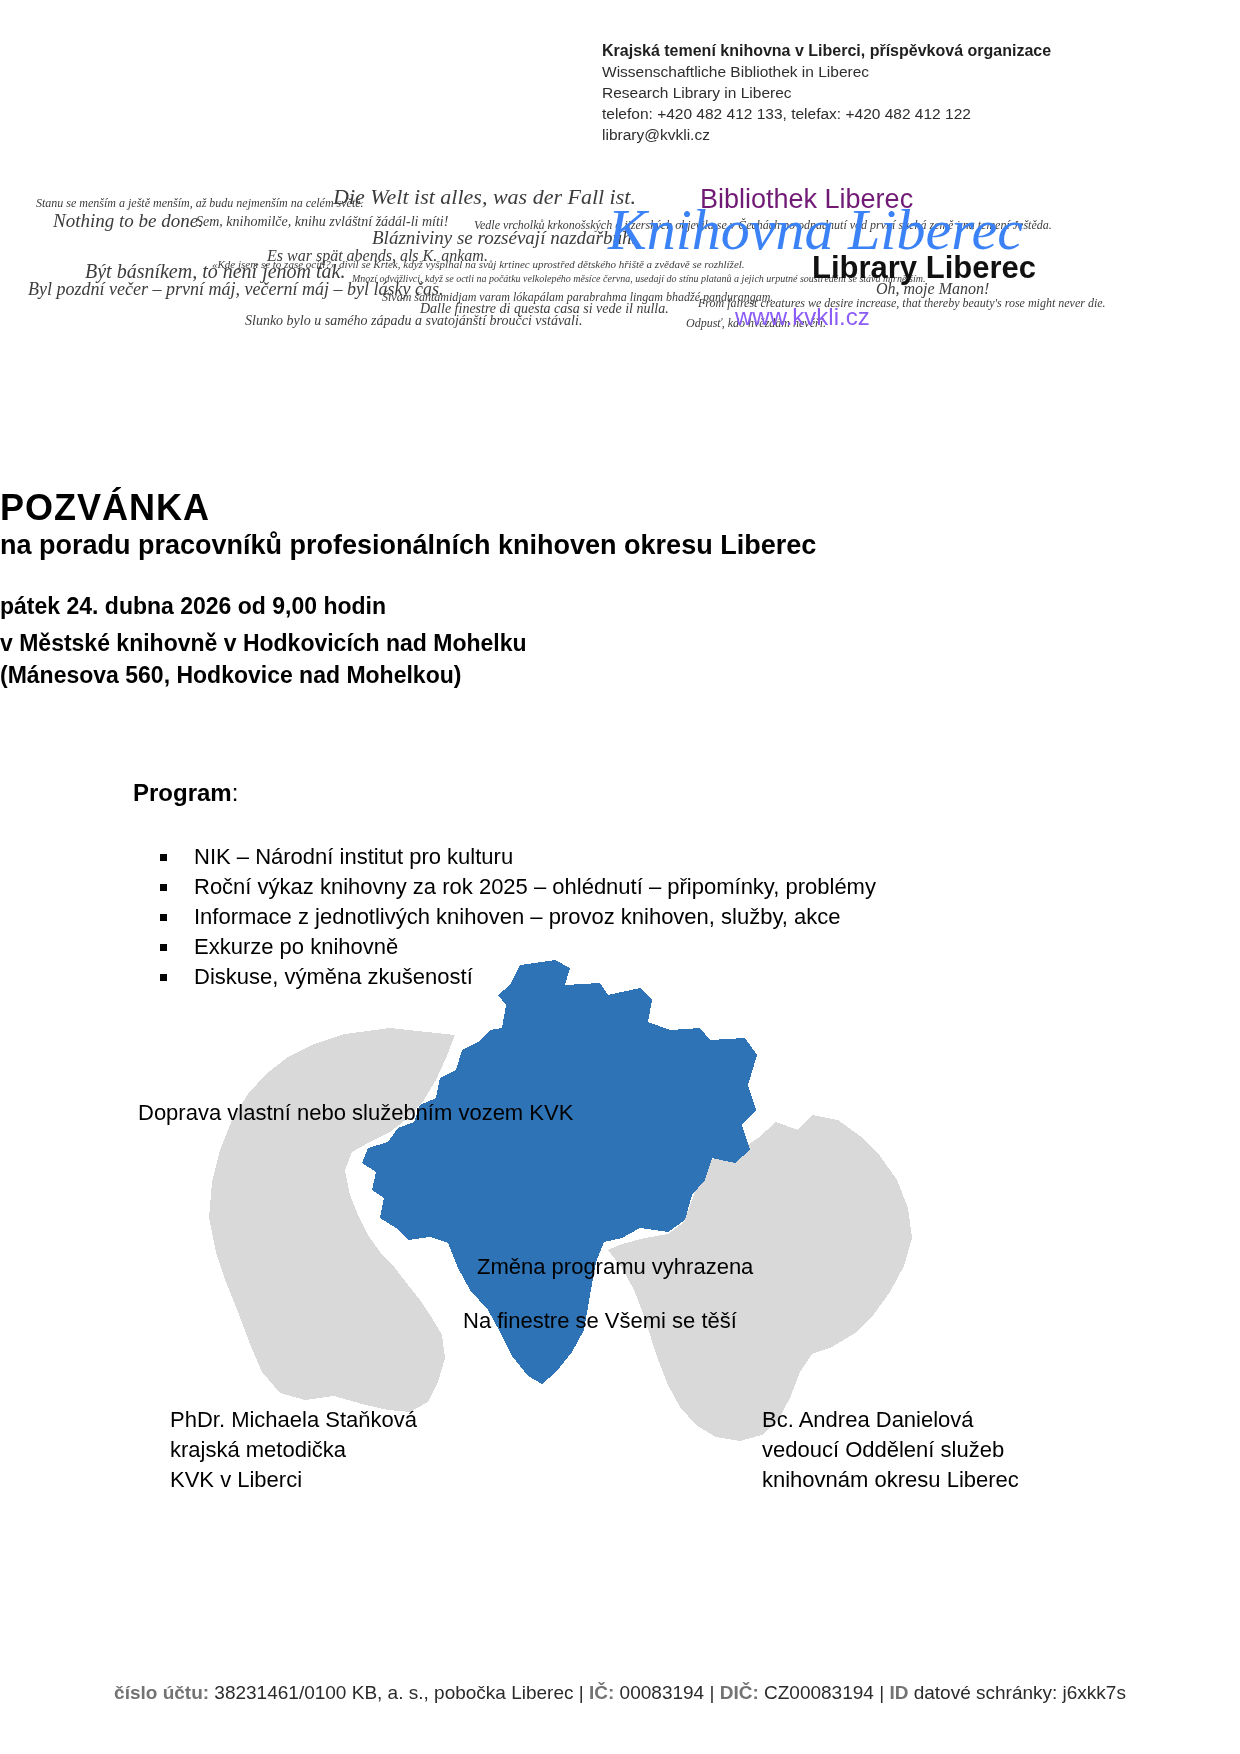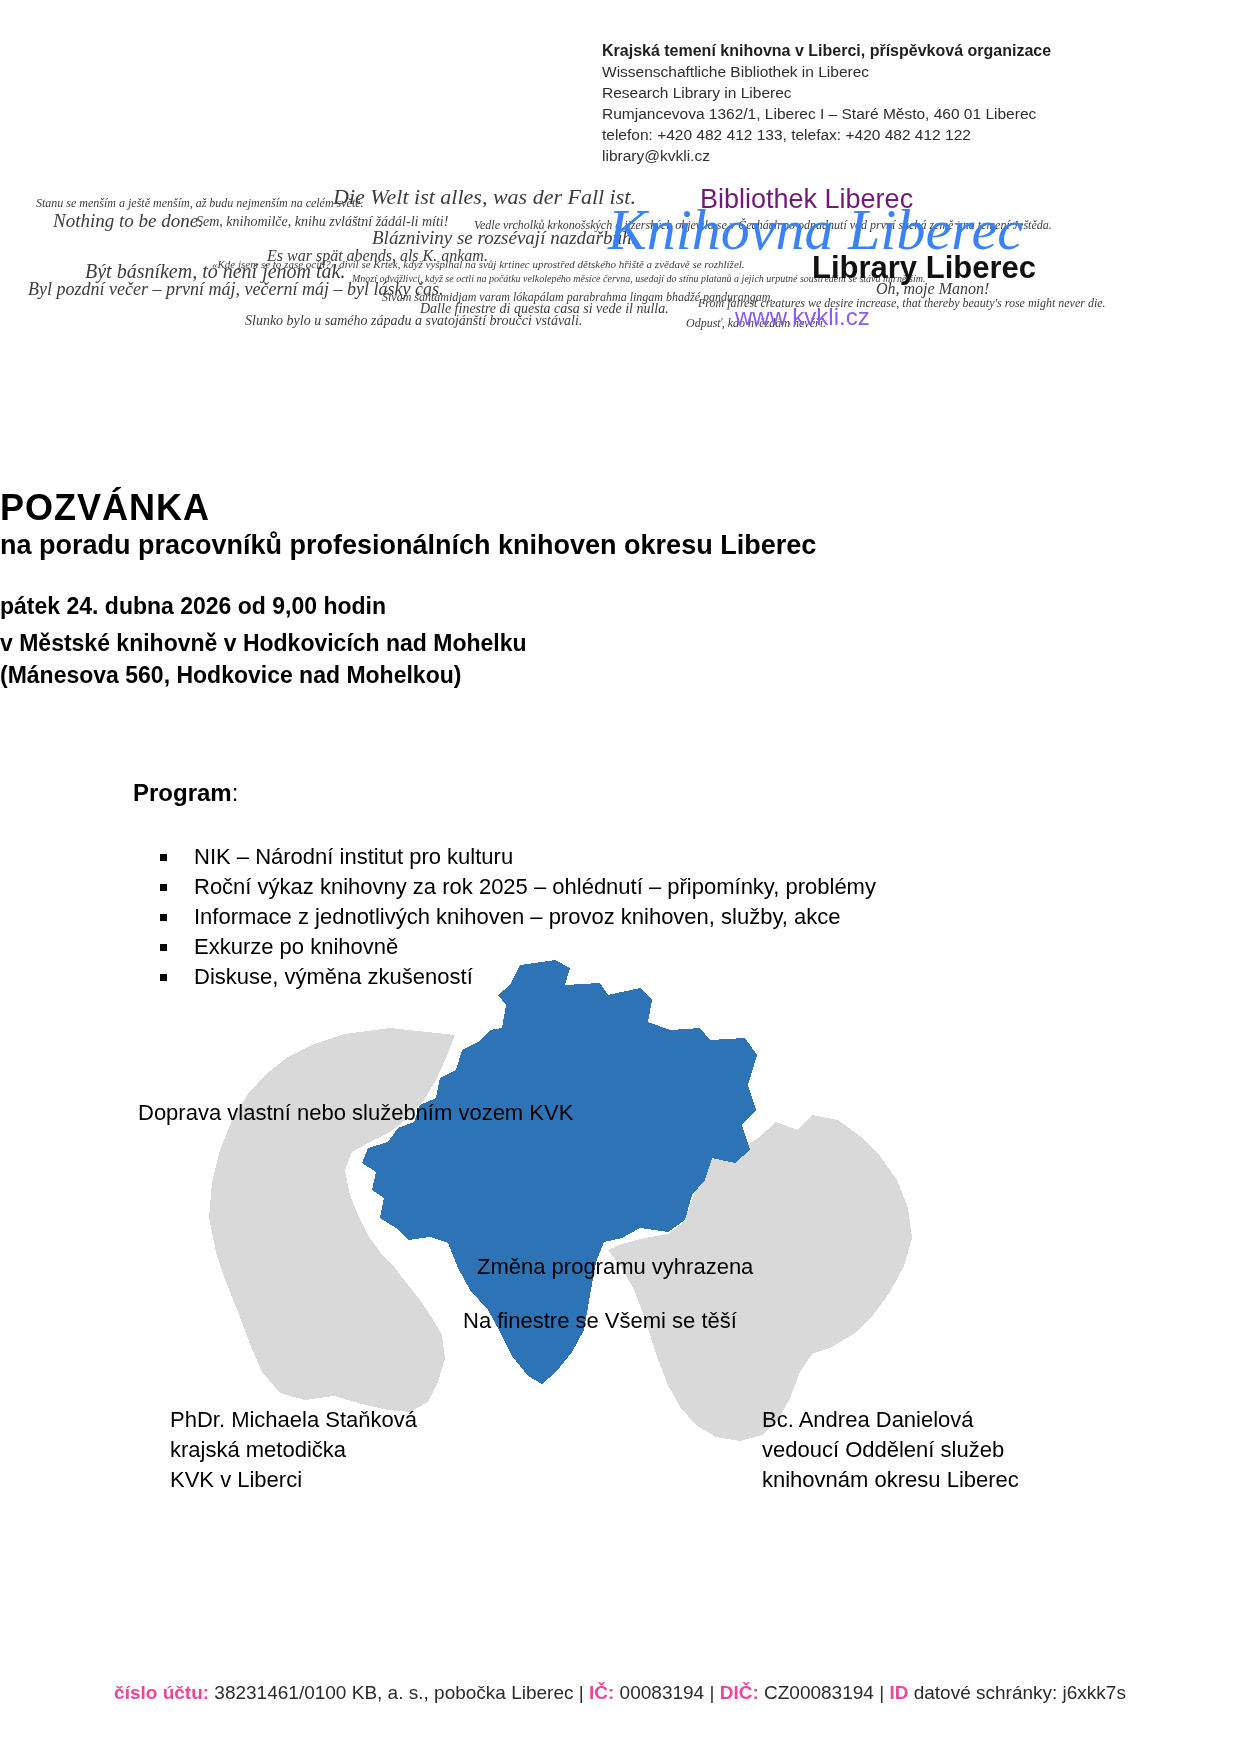--- a/index.html
+++ b/index.html
@@ -38,32 +38,31 @@
   .note-doprava{left:138px;top:1100px;}
   .note-zmena{left:477px;top:1254px;}
   .note-farewell{left:463px;top:1308px;}
   
   .sig{position:absolute;z-index:2;font-size:22px;line-height:30px;}
   .sig-left{left:170px;top:1405px;}
   .sig-right{left:762px;top:1405px;}
   
   .footer{position:absolute;left:0;top:1682px;width:1240px;text-align:center;
     font-size:19px;color:#2b2b2b;white-space:nowrap;}
-  .footer b{font-weight:bold;color:#ec4899;margin-top:8px;}
+  .footer b{font-weight:bold;color:#737373;margin-top:8px;}
 </style>
 </head>
 <body>
 
 <div class="page">
 
   <div class="letterhead">
     <div class="lh-bold">Krajská temení knihovna v Liberci, příspěvková organizace</div>
     <div>Wissenschaftliche Bibliothek in Liberec</div>
     <div>Research Library in Liberec</div>
-    <div>Rumjancevova 1362/1, Liberec I – Staré Město, 460 01 Liberec</div>
     <div>telefon: +420 482 412 133, telefax: +420 482 412 122</div>
     <div>library@kvkli.cz</div>
   </div>
 
   <div class="wordart">
     <span class="wq" style="left:36px;top:196px;font-size:12px;">Stanu se menším a ještě menším, až budu nejmenším na celém světě.</span>
     <span class="wq" style="left:333px;top:184px;font-size:22px;">Die Welt ist alles, was der Fall ist.</span>
     <span class="wq" style="left:53px;top:210px;font-size:19px;">Nothing to be done.</span>
     <span class="wq" style="left:196px;top:214px;font-size:14px;">Sem, knihomilče, knihu zvláštní žádál-li míti!</span>
     <span class="wq" style="left:474px;top:218px;font-size:12px;">Vedle vrcholků krkonošských a jizerských objevila se v Čechách po odpadnutí vod první suchá země i na temení Ještěda.</span>

